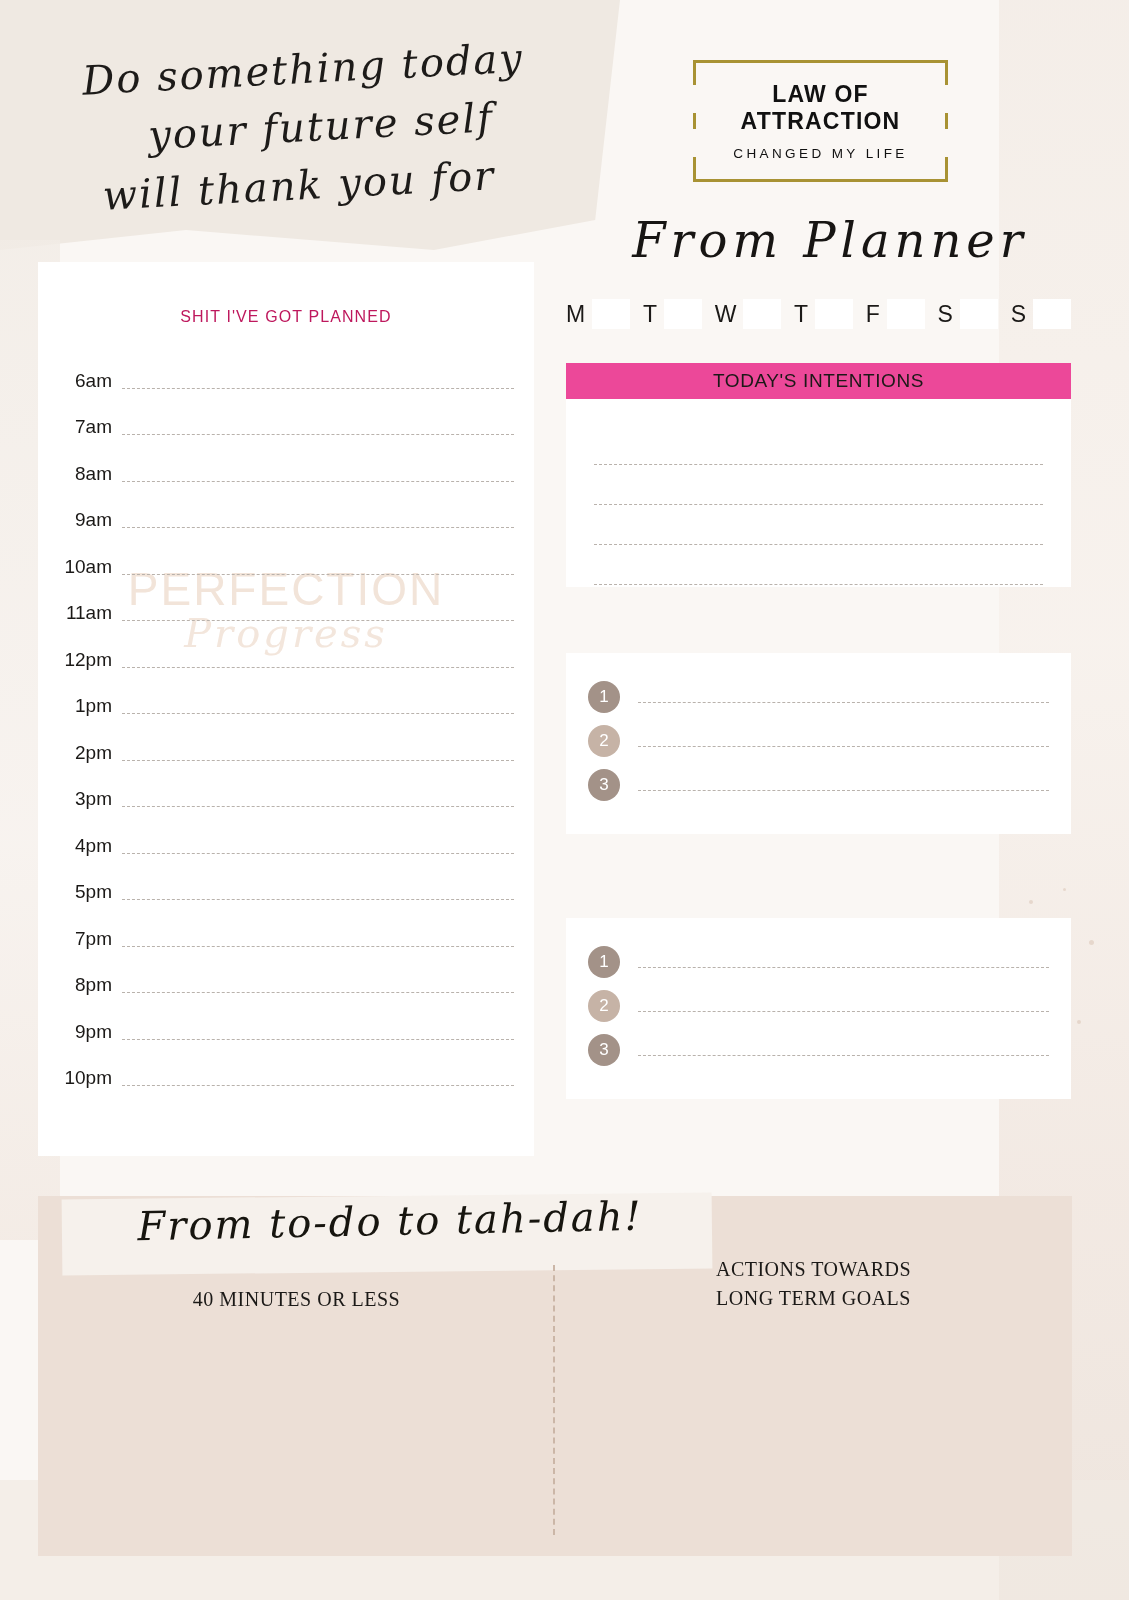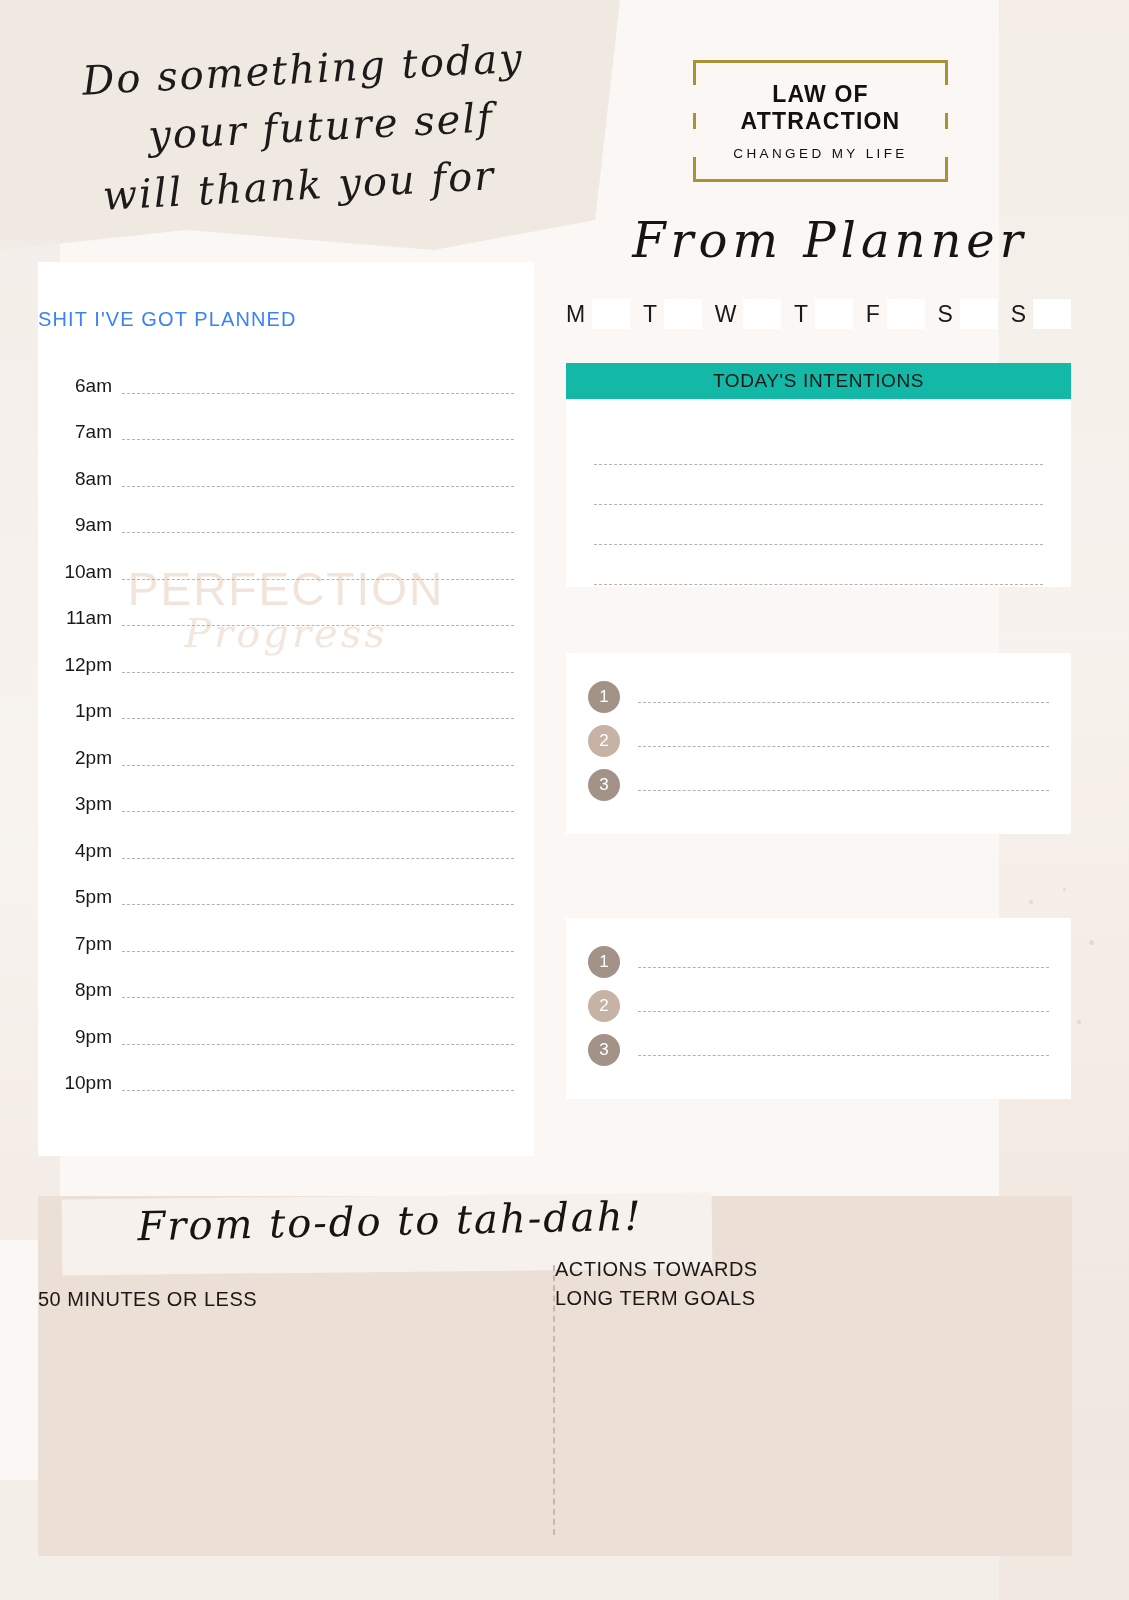--- a/index.html
+++ b/index.html
@@ -131,23 +131,24 @@
   }
 
   
   .schedule {
     position: absolute;
     left: 38px; top: 262px;
     width: 496px; height: 894px;
     background: #ffffff;
   }
   .schedule-title {
-    font-size: 20px;
+    text-align: center;
+    font-size: 16px;
     letter-spacing: 1.1px;
-    color: #3b82f6;
+    color: #be185d;
     padding-top: 46px;
   }
   .watermark {
     position: absolute;
     left: 0; top: 300px; width: 100%;
     text-align: center;
     pointer-events: none;
   }
   .wm1 {
     font-size: 46px; letter-spacing: 2px; color: #f2e4d9; font-weight: 400;
@@ -177,21 +178,21 @@
   .hour-line {
     flex: 1;
     border-bottom: 1px dashed #b9b2ac;
     height: 1px;
     margin-bottom: 6px;
   }
 
   
   .panel { position: absolute; }
   .panel-head {
-    background: #14b8a6;
+    background: #ec4899;
     text-align: center;
     font-size: 19px;
     letter-spacing: .6px;
     color: #1b1917;
     line-height: 36px;
     height: 36px;
   }
   .panel-body { background: #ffffff; }
 
   .p-intentions { left: 566px; top: 363px; width: 505px; }
@@ -250,22 +251,23 @@
   }
   .bottom-cols {
     position: absolute;
     left: 38px; top: 1255px;
     width: 1034px; height: 300px;
     display: flex;
   }
   .bcol {
     flex: 1;
     position: relative;
-    text-align: left;
+    text-align: center;
     padding-top: 30px;
+    font-family: Liberation Serif, serif;
   }
   .bcol .ctitle {
     font-size: 20px;
     letter-spacing: .5px;
     color: #1b1917;
     line-height: 1.45;
   }
   .bcol.sep::after {
     content: "";
     position: absolute;
@@ -456,19 +458,19 @@
     </div>
   </div>
 </div>
 
 <div class="bottom-band"></div>
 <div class="bottom-tape"></div>
 <div class="bottom-quote">From to-do to tah-dah!</div>
 
 <div class="bottom-cols">
   <div class="bcol sep">
-    <div class="ctitle">50 MINUTES OR LESS</div>
+    <div class="ctitle">40 MINUTES OR LESS</div>
   </div>
   <div class="bcol c3">
     <div class="ctitle">ACTIONS TOWARDS</div>
     <div class="ctitle">LONG TERM GOALS</div>
   </div>
 </div>
 
 </body></html>

